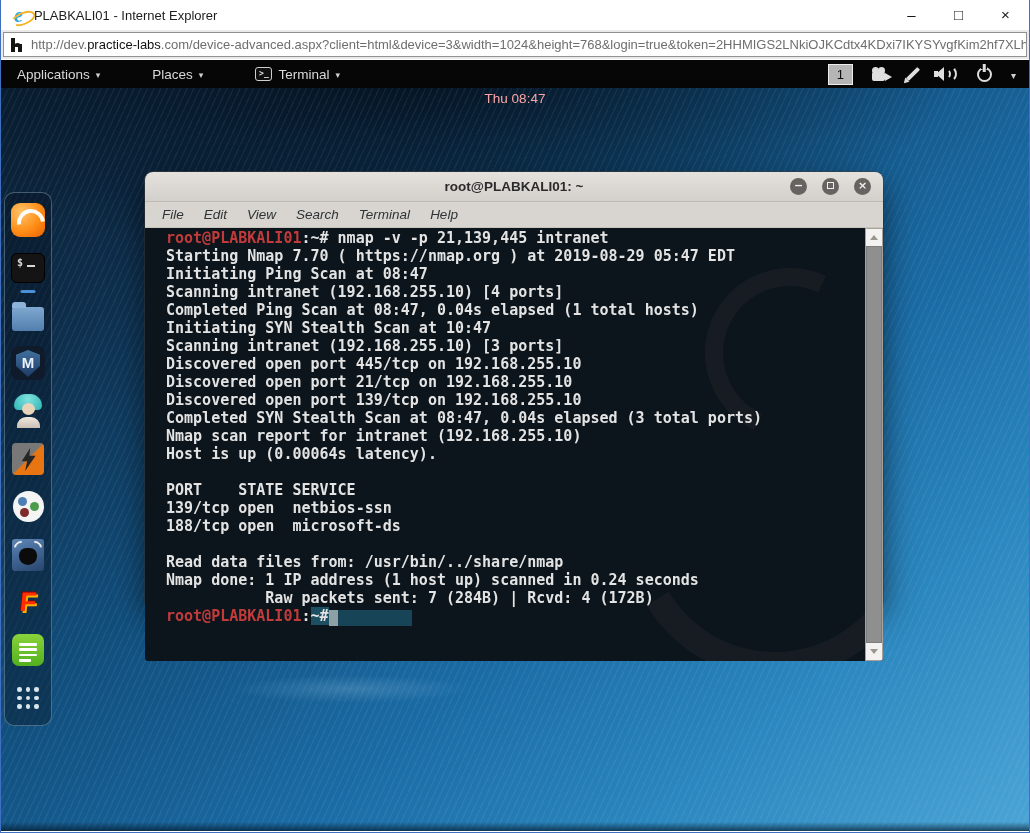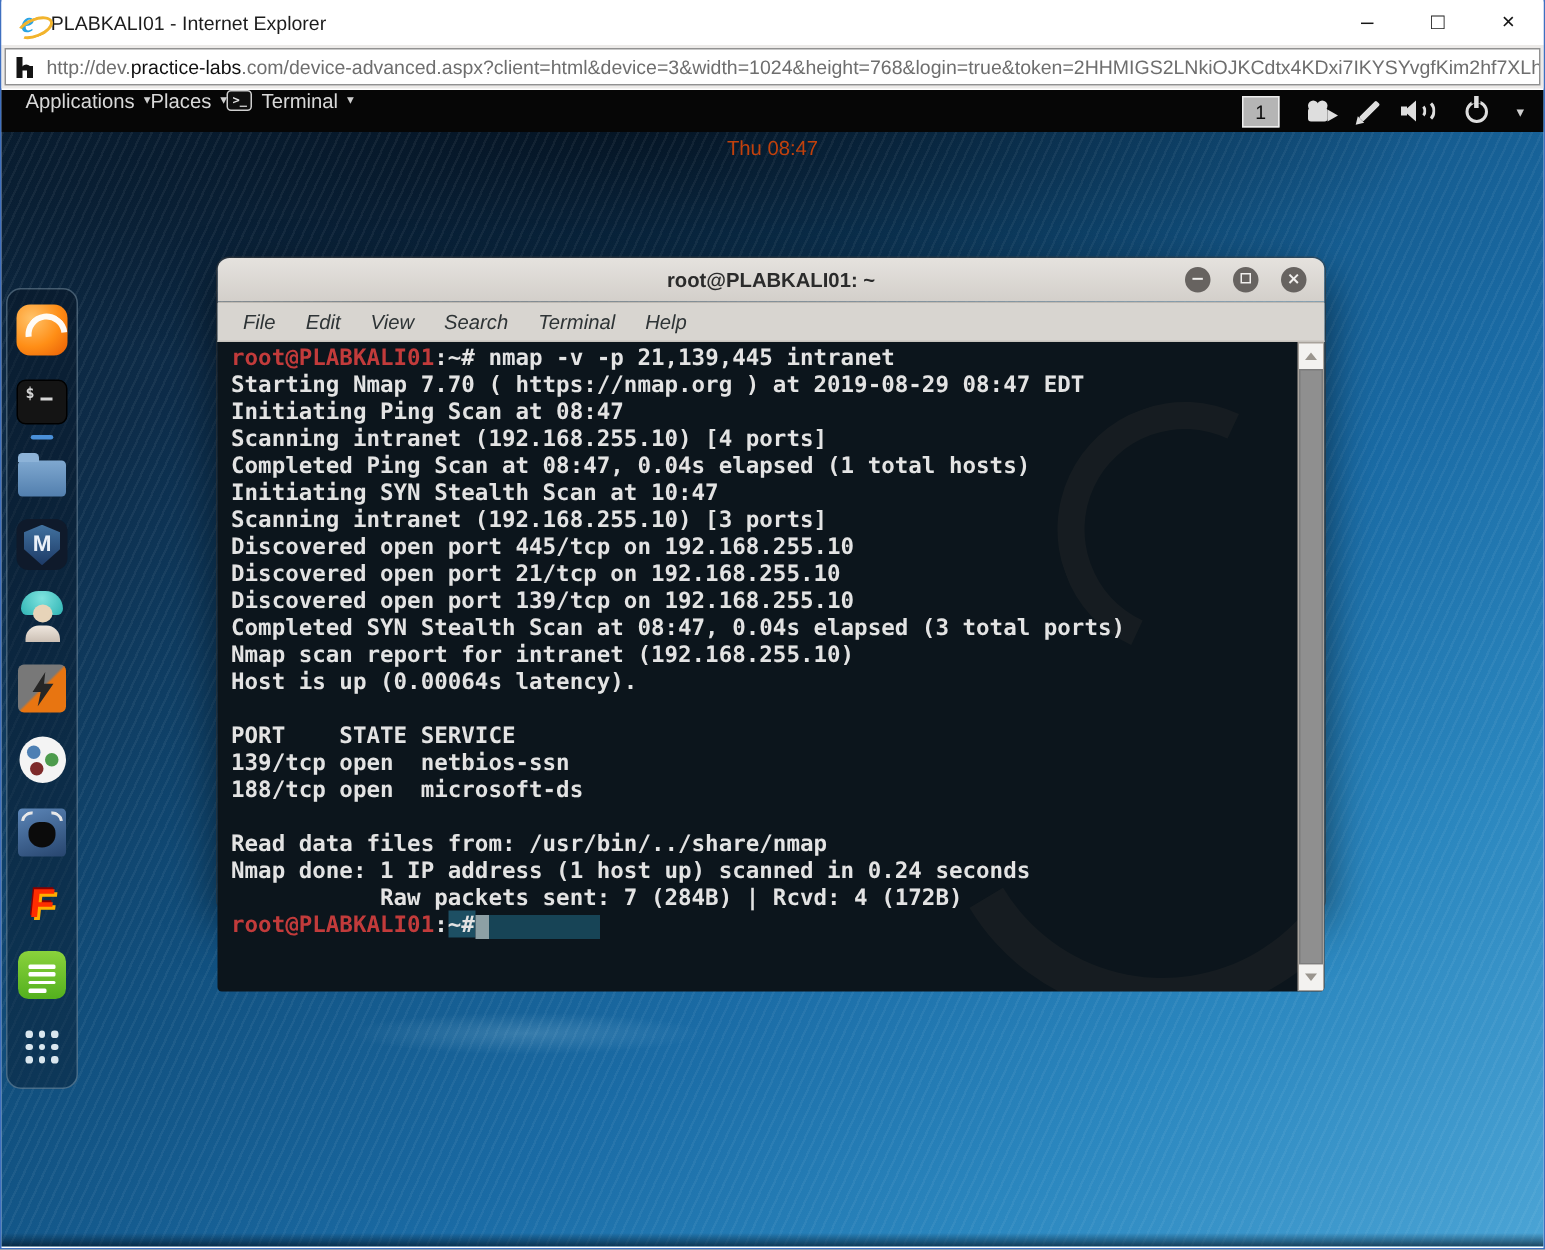--- a/index.html
+++ b/index.html
@@ -37,26 +37,26 @@
   .stripes{position:absolute;inset:0;background:repeating-linear-gradient(115deg,
       rgba(255,255,255,.05) 0px,rgba(255,255,255,.05) 1.5px,transparent 1.5px,transparent 6px);}
   .desktop .edge{position:absolute;left:0;right:0;bottom:0;height:9px;
       background:linear-gradient(transparent,rgba(2,18,32,.65));}
   .glow{position:absolute;left:230px;top:615px;width:240px;height:28px;
       background:radial-gradient(ellipse,rgba(185,222,240,.20),transparent 70%);}
 
   
   .panel{position:absolute;top:0;left:0;right:0;height:28px;background:#060606;color:#d9d9d9;
          display:flex;align-items:center;font-size:13.5px;}
-  .pmenu{display:flex;align-items:flex-start;gap:6px;padding:0 0;height:100%;cursor:default;}
+  .pmenu{display:flex;align-items:center;gap:6px;padding:0 26px;height:100%;cursor:default;}
   .pmenu:first-child{padding-left:16px;}
   .caret{font-size:9px;position:relative;top:1px;color:#cfcfcf;}
   .pt-ico{width:17px;height:14px;border:1px solid #cfcfcf;border-radius:3px;background:#101010;
           font:bold 8px/12px "DejaVu Sans Mono",monospace;color:#e4e4e4;text-align:center;}
-  .clock{position:absolute;left:50%;transform:translateX(-50%);font-size:13.5px;color:#c2410c;margin-top:48px;}
+  .clock{position:absolute;left:50%;transform:translateX(-50%);font-size:13.5px;color:#fca5a5;margin-top:48px;}
   .tray{position:absolute;right:13px;top:0;height:28px;display:flex;align-items:center;gap:19px;}
   .wsbox{width:25px;height:21px;background:#b5b5b5;border:1px solid #ededed;color:#0d0d0d;
          font-size:13px;text-align:center;line-height:19px;}
   .cam{position:relative;width:20px;height:16px;}
   .cam .cb{position:absolute;left:0;bottom:1px;width:13px;height:9px;background:#dedede;border-radius:2px;}
   .cam .r1,.cam .r2{position:absolute;top:1px;width:7px;height:7px;border-radius:50%;background:#dedede;}
   .cam .r1{left:0;} .cam .r2{left:6px;}
   .cam .lens{position:absolute;right:0;bottom:1px;width:0;height:0;
              border-top:4.5px solid transparent;border-bottom:4.5px solid transparent;border-left:7px solid #dedede;}
   .pen{position:relative;width:4px;height:16px;background:#dedede;border-radius:1px;transform:rotate(45deg);}
@@ -140,21 +140,21 @@
   .tbtn{width:17px;height:17px;border-radius:50%;background:#676360;color:#f2f0ee;text-align:center;
         font:bold 11px/16px "DejaVu Sans",sans-serif;cursor:pointer;}
   .tbtn .maxbox{display:inline-block;width:7px;height:7px;border:1.5px solid #f2f0ee;margin-top:3.5px;}
   .t-menu{height:26px;background:#d8d5d0;border-bottom:1px solid #c7c3bd;display:flex;align-items:center;
         padding-left:7px;font-size:13.5px;color:#2e3436;font-style:italic;}
   .t-menu span{padding:0 10px;cursor:pointer;}
   .t-content{position:relative;height:433px;background:#0c151c;border-radius:0 0 3px 3px;overflow:hidden;}
   .wm1,.wm2{position:absolute;border-radius:50%;border:26px solid rgba(150,134,96,.07);}
   .wm1{width:300px;height:300px;left:480px;top:150px;border-top-color:transparent;border-left-color:transparent;transform:rotate(14deg);}
   .wm2{width:170px;height:170px;left:560px;top:40px;border-width:18px;border-right-color:transparent;border-bottom-color:transparent;transform:rotate(-20deg);}
-  .t-out{position:absolute;left:9px;top:1px;right:18px;}
+  .t-out{position:absolute;left:21px;top:1px;right:18px;}
   .tline{height:18px;white-space:pre;font:bold 15px/18px "DejaVu Sans Mono",monospace;color:#e3e3e3;}
   .seg-p{color:#c23b3b;}
   .seg-sel{background:#1d4f63;}
   .seg-cur{display:inline-block;width:9px;height:16px;background:#8da0a5;vertical-align:-3px;}
   .seg-strip{display:inline-block;width:74px;height:16px;background:#174456;vertical-align:-3px;}
   .t-scroll{position:absolute;top:0;right:0;width:18px;height:100%;background:#a8a29b;cursor:pointer;}
   .cap{position:absolute;left:1px;right:1px;height:17px;background:#f3f2f0;display:flex;align-items:center;justify-content:center;}
   .cap.top{top:1px;} .cap.bot{bottom:1px;}
   .cap i{width:0;height:0;border-left:4px solid transparent;border-right:4px solid transparent;}
   .cap.top i{border-bottom:5px solid #9a958e;}
@@ -305,21 +305,21 @@
         <span>View</span>
         <span>Search</span>
         <span>Terminal</span>
         <span>Help</span>
       </div>
       <div class="t-content">
         <div class="wm1"></div>
         <div class="wm2"></div>
         <div class="t-out">
             <div class="tline"><span class="seg-p">root@PLABKALI01</span><span class="seg-n">:~# </span><span class="seg-n">nmap -v -p 21,139,445 intranet</span></div>
-            <div class="tline"><span class="seg-n">Starting Nmap 7.70 ( https://nmap.org ) at 2019-08-29 08:47 EDT</span></div>
+            <div class="tline"><span class="seg-n">Starting Nmap 7.70 ( https://nmap.org ) at 2019-08-29 05:47 EDT</span></div>
             <div class="tline"><span class="seg-n">Initiating Ping Scan at 08:47</span></div>
             <div class="tline"><span class="seg-n">Scanning intranet (192.168.255.10) [4 ports]</span></div>
             <div class="tline"><span class="seg-n">Completed Ping Scan at 08:47, 0.04s elapsed (1 total hosts)</span></div>
             <div class="tline"><span class="seg-n">Initiating SYN Stealth Scan at 10:47</span></div>
             <div class="tline"><span class="seg-n">Scanning intranet (192.168.255.10) [3 ports]</span></div>
             <div class="tline"><span class="seg-n">Discovered open port 445/tcp on 192.168.255.10</span></div>
             <div class="tline"><span class="seg-n">Discovered open port 21/tcp on 192.168.255.10</span></div>
             <div class="tline"><span class="seg-n">Discovered open port 139/tcp on 192.168.255.10</span></div>
             <div class="tline"><span class="seg-n">Completed SYN Stealth Scan at 08:47, 0.04s elapsed (3 total ports)</span></div>
             <div class="tline"><span class="seg-n">Nmap scan report for intranet (192.168.255.10)</span></div>

